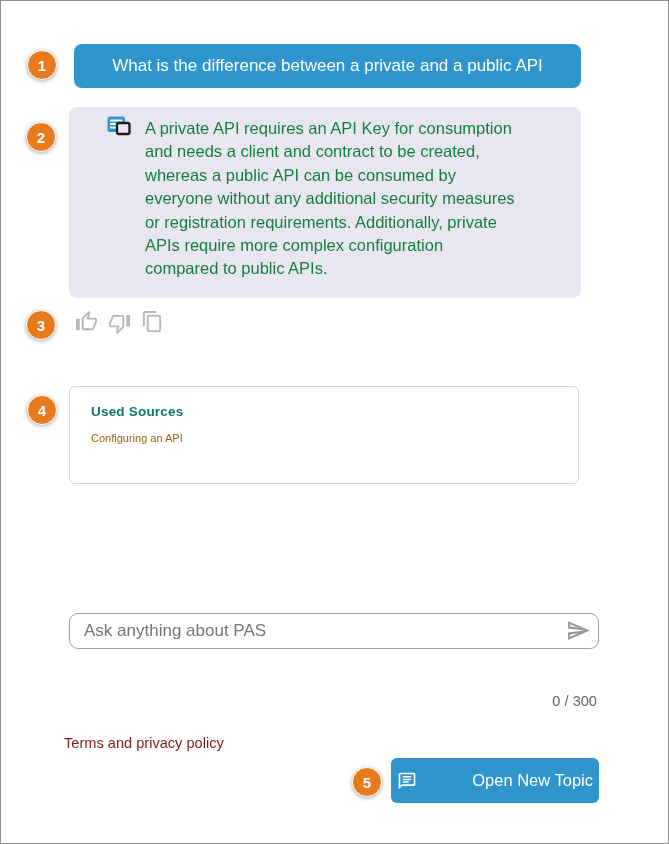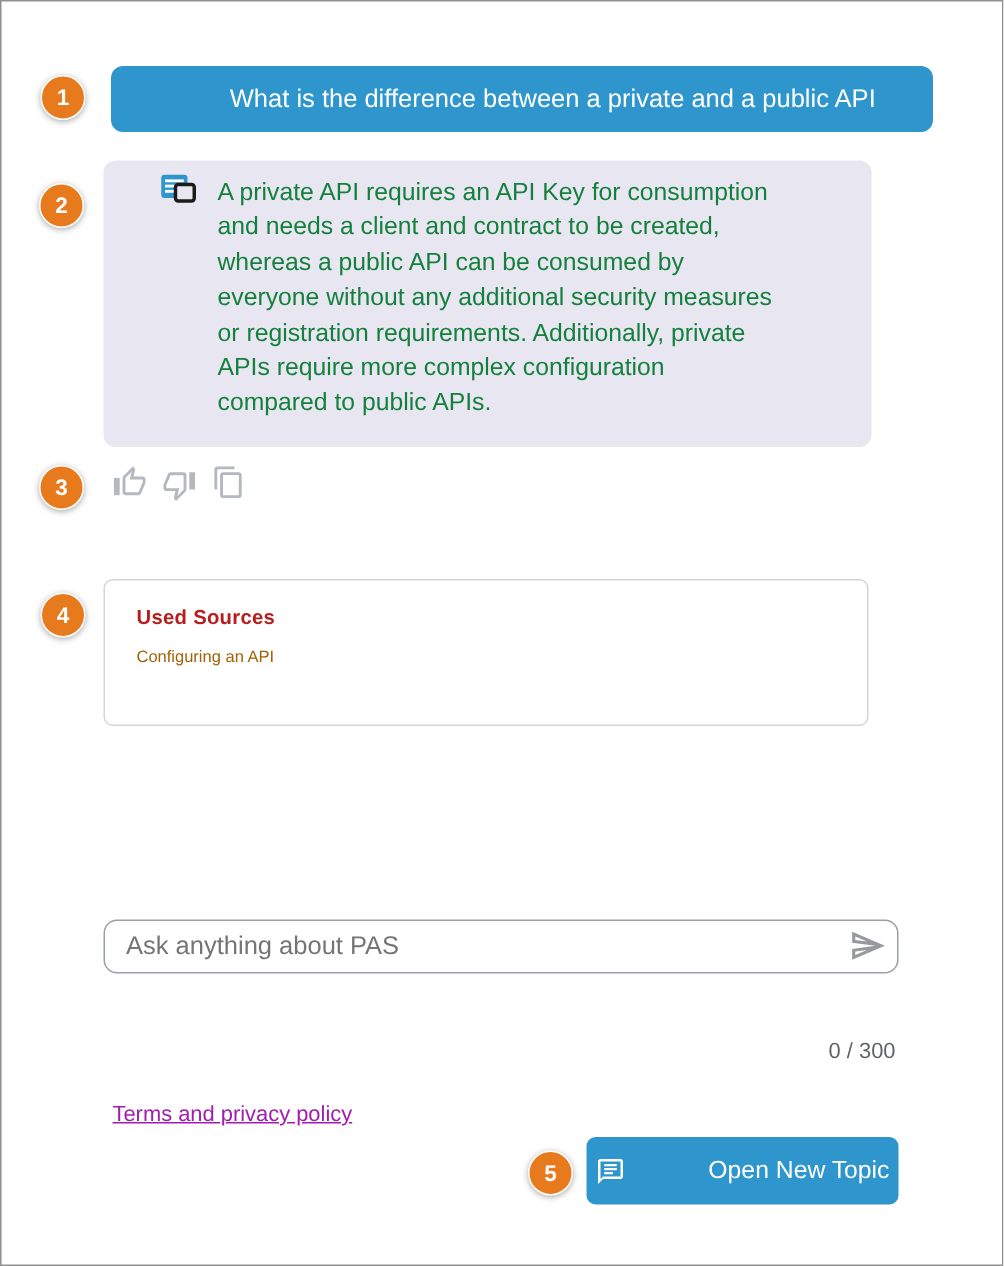--- a/index.html
+++ b/index.html
@@ -13,21 +13,21 @@
     position:absolute;width:30px;height:30px;border-radius:50%;
     background:#e87a1e;color:#fff;font-weight:bold;font-size:15px;
     display:flex;align-items:center;justify-content:center;
     border:1.5px solid #fff;box-sizing:border-box;
     box-shadow:0 1px 4px rgba(0,0,0,.35);z-index:5;
   }
   
   .user-bubble{
     position:absolute;left:73px;top:43px;width:507px;height:44px;
     background:#2e96cd;border-radius:8px;color:#ffffff;font-size:17px;
-    display:flex;align-items:center;justify-content:center;text-align:center;padding-left:41px;
+    display:flex;align-items:center;justify-content:center;text-align:center;
   }
   
   .bot-bubble{
     position:absolute;left:68px;top:106px;width:512px;height:191px;
     background:#e8e7f1;border-radius:8px;
   }
   .bot-avatar{position:absolute;left:38px;top:9px;width:27px;height:24px;}
   .bot-text{
     position:absolute;left:76px;top:10px;width:440px;margin:0;
     color:#15803d;font-size:16.5px;line-height:23.4px;white-space:pre-line;
@@ -36,21 +36,21 @@
   .feedback{position:absolute;left:74px;top:309px;display:flex;gap:10px;}
   .icon-btn{width:23px;height:23px;background:none;border:none;padding:0;cursor:pointer;color:#b4b9bf;}
   .icon-btn svg{width:23px;height:23px;fill:#b4b9bf;}
   .icon-btn.down svg{transform:translateY(2px);}
   
   .sources-card{
     position:absolute;left:68px;top:385px;width:510px;height:98px;
     border:1px solid #d5d5d5;border-radius:6px;box-sizing:border-box;background:#fff;
   }
   .sources-title{
-    position:absolute;left:21px;top:17px;color:#b91c1c;
+    position:absolute;left:21px;top:17px;color:#0f766e;
     font-size:13.5px;font-weight:bold;letter-spacing:.2px;
   }
   .source-item{
     position:absolute;left:21px;top:45px;color:#a16207;
     font-size:11px;font-weight:400;cursor:pointer;
   }
   
   .composer{
     position:absolute;left:68px;top:612px;width:530px;height:36px;
     border:1.5px solid #9aa0a6;border-radius:9px;box-sizing:border-box;background:#fff;
@@ -67,22 +67,22 @@
   }
   .send-btn svg{width:25px;height:25px;fill:#97999c;}
   .disclaimer{
     position:absolute;left:70px;top:692px;width:460px;color:#5f6368;
     font-size:14.6px;line-height:21px;white-space:pre-line;
   }
   .char-counter{
     position:absolute;right:71px;top:692px;color:#5f6368;font-size:14.6px;margin-left:23px;
   }
   .terms-link{
-    position:absolute;left:74px;top:734px;color:#a21caf;font-size:14.6px;
-    text-decoration:underline;cursor:pointer;
+    position:absolute;left:63px;top:734px;color:#7f1d1d;font-size:14.6px;
+    cursor:pointer;
   }
   
   .new-topic-btn{
     position:absolute;left:390px;top:757px;width:208px;height:45px;
     background:#2e96cd;border:none;border-radius:6px;color:#fff;cursor:pointer;
     display:flex;align-items:center;justify-content:space-between;gap:11px;
     font-family:"Liberation Sans",sans-serif;font-size:16.5px;
   }
   .new-topic-btn svg{width:20px;height:20px;fill:#ffffff;}
 </style>

